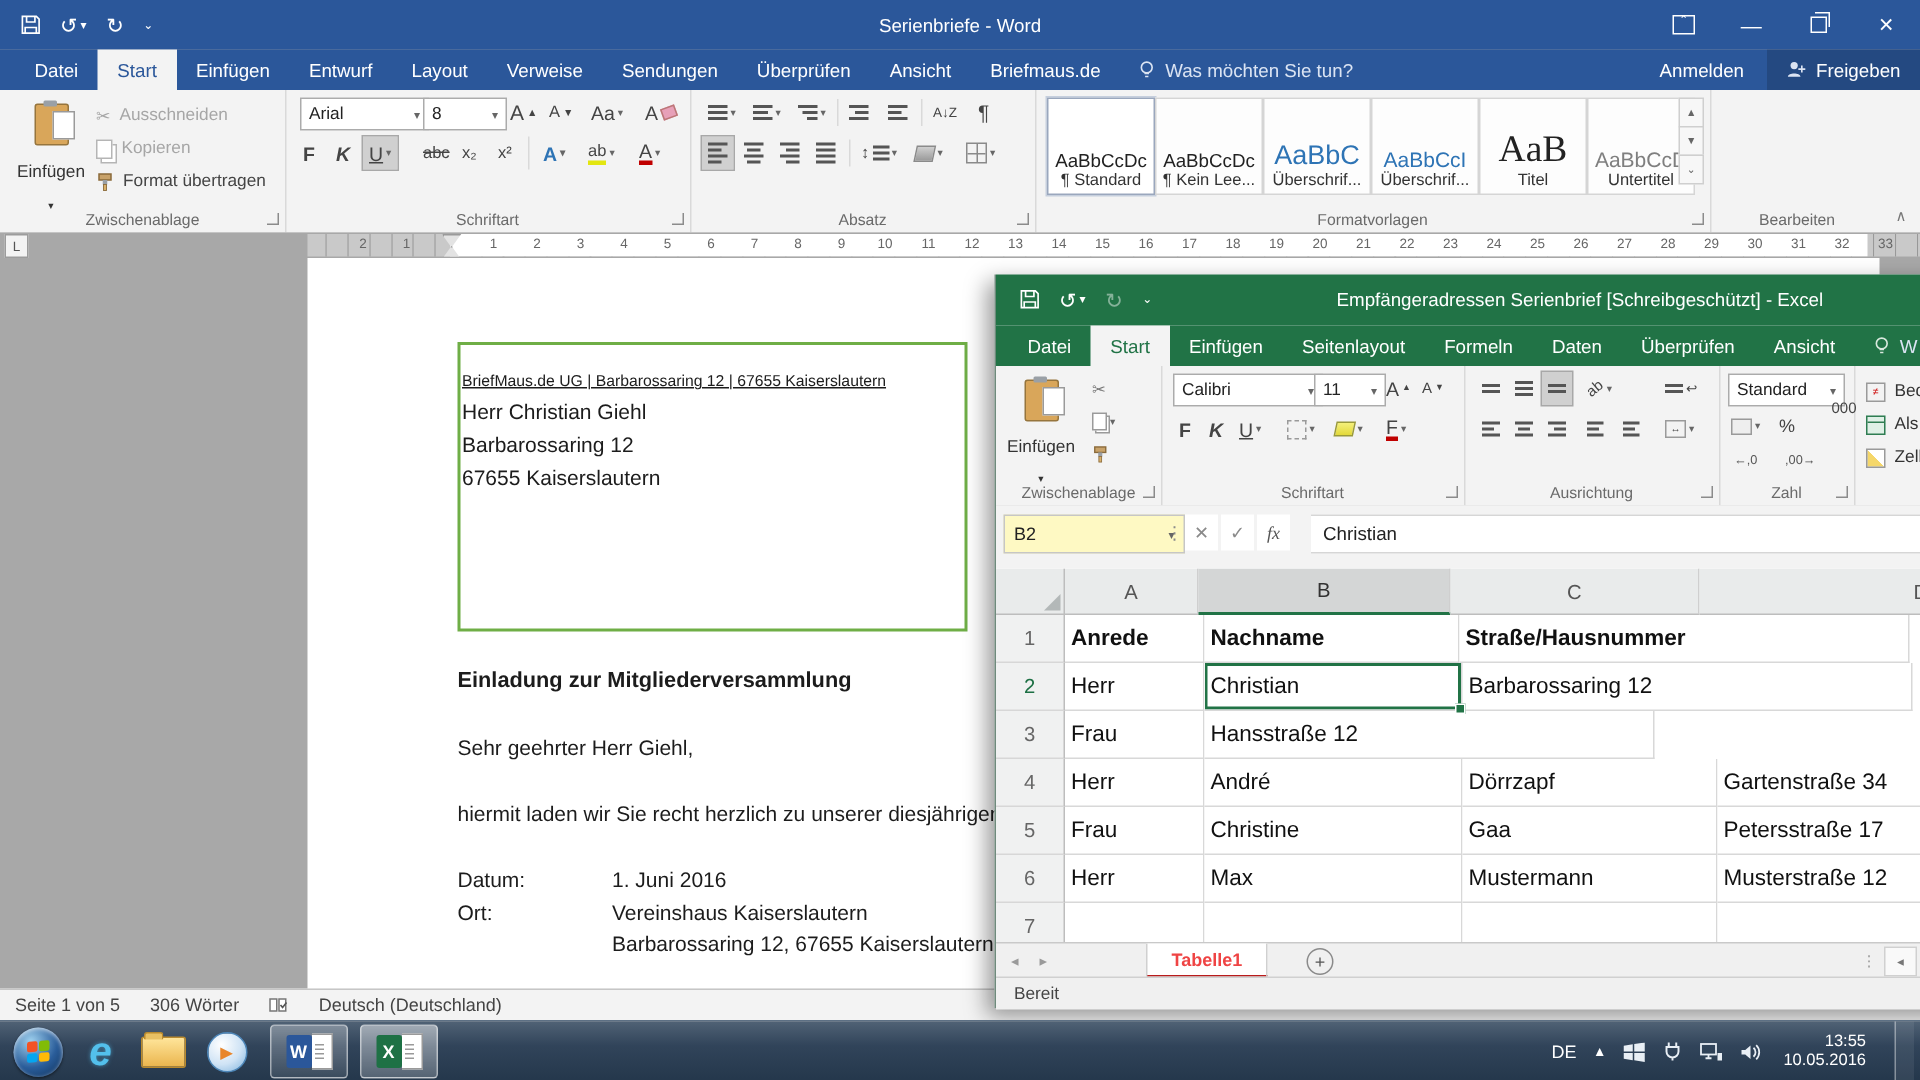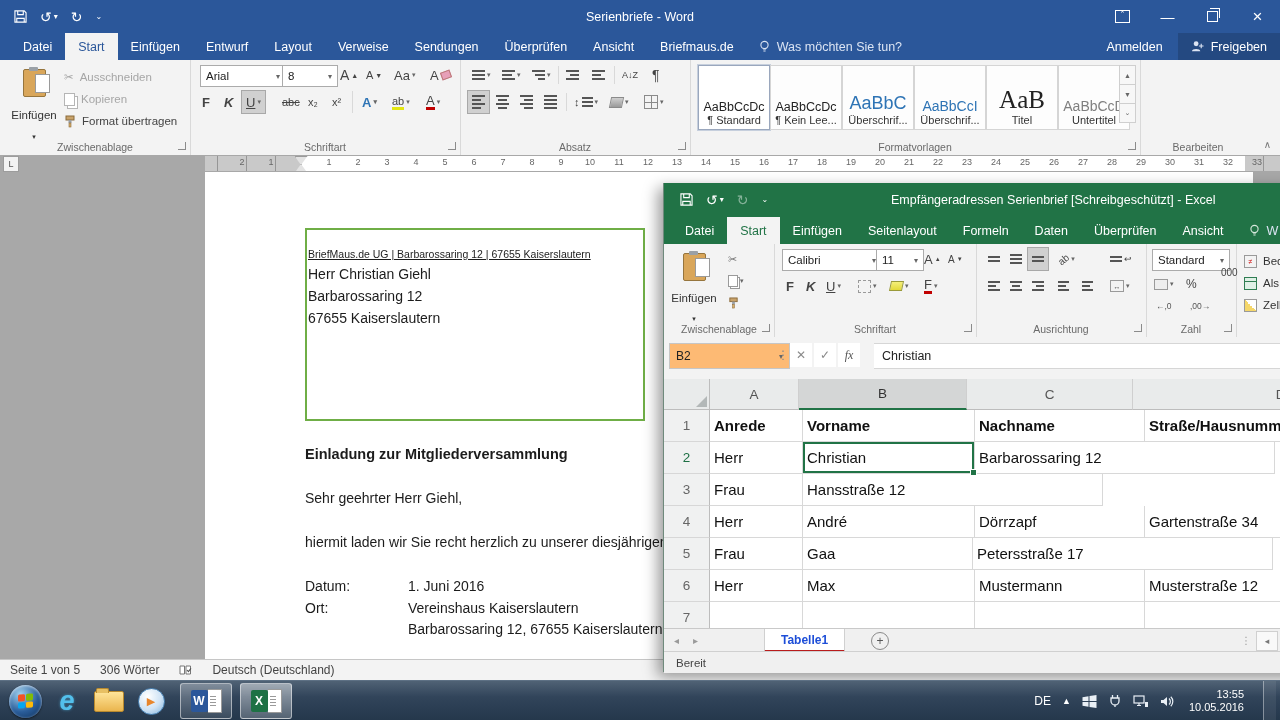--- a/index.html
+++ b/index.html
@@ -87,40 +87,40 @@
   .dvalue{white-space:nowrap;}
   .w-status{position:absolute;left:0;bottom:0;right:0;height:20px;background:#f3f3f3;border-top:1px solid #c6c6c6;display:flex;align-items:center;gap:20px;padding-left:10px;font-size:12px;color:#444;}
   .wsitem{display:flex;align-items:center;gap:5px;white-space:nowrap;}
   
   #excel{position:absolute;left:663px;top:183px;width:760px;height:489px;background:#f3f3f3;border-left:1px solid #6f8a7c;box-shadow:-5px 5px 14px rgba(0,0,0,.4);}
   .x-tb{position:absolute;left:0;top:0;right:0;height:34px;background:#217346;color:#fff;}
   .x-tabrow{top:34px;background:#217346;padding-left:8px;}
   .x-title{position:absolute;left:227px;top:0;height:34px;display:flex;align-items:center;font-size:12.5px;white-space:nowrap;}
   .x-ribbon{top:61px;height:93px;}
   .x-fbar{position:absolute;left:0;top:154px;right:0;height:38px;background:#f3f3f3;}
-  .namebox{position:absolute;left:5px;top:6px;width:107px;height:24px;background:#fdba74;border:1px solid #c6c6c6;display:flex;align-items:center;font-size:12px;color:#222;padding:0 6px;justify-content:space-between;}
+  .namebox{position:absolute;left:5px;top:6px;width:107px;height:24px;background:#fef9c3;border:1px solid #c6c6c6;display:flex;align-items:center;font-size:12px;color:#222;padding:0 6px;justify-content:space-between;}
   .fico{position:absolute;top:6px;height:24px;display:flex;align-items:center;justify-content:center;color:#8a8a8a;font-size:12px;width:22px;background:#fff;}
   .finput{position:absolute;left:210px;top:6px;right:0;height:24px;background:#fff;border-top:1px solid #d6d6d6;border-bottom:1px solid #d6d6d6;display:flex;align-items:center;font-size:12.5px;color:#222;padding-left:8px;}
   #x-grid{position:absolute;left:0;top:196px;right:0;height:249px;background:#fff;overflow:hidden;font-size:15px;color:#111;}
   .x-row{display:flex;}
   .x-hrow{height:31px;}
   .x-drow{height:32px;}
   .x-corner{width:45px;flex:none;background:#e9ebeb;border-right:1px solid #bdbdbd;border-bottom:1px solid #bdbdbd;position:relative;}
   .x-corner:after{content:"";position:absolute;right:2px;bottom:2px;border-style:solid;border-width:0 0 11px 11px;border-color:transparent transparent #b3b8b8 transparent;}
   .x-ch{flex:none;background:#e9ebeb;border-right:1px solid #cfcfcf;border-bottom:1px solid #bdbdbd;display:flex;align-items:center;justify-content:center;font-size:13.5px;color:#555;}
   .x-ch.selc{background:#d4d6d6;border-bottom:2px solid #217346;color:#333;}
   .x-rh{width:45px;flex:none;background:#f0f1f1;border-right:1px solid #bdbdbd;border-bottom:1px solid #d7d7d7;display:flex;align-items:center;justify-content:center;font-size:13.5px;color:#666;}
   .x-rh.selr{color:#1d7044;}
   .x-cell{flex:none;border-right:1px solid #d8d8d8;border-bottom:1px solid #d8d8d8;display:flex;align-items:center;padding-left:4px;white-space:nowrap;overflow:hidden;background:#fff;}
   .x-cell.hb{font-weight:bold;}
   .x-cell.sel{box-shadow:inset 0 0 0 2px #217346;position:relative;overflow:visible;z-index:2;}
   .x-cell.sel:after{content:"";position:absolute;right:-3px;bottom:-3px;width:5px;height:5px;background:#217346;border:1px solid #fff;}
   .x-sheet{position:absolute;left:0;top:445px;right:0;height:23px;background:#f0f0f0;border-top:1px solid #c9c9c9;font-size:12px;color:#888;}
   .sheetnav{position:absolute;left:10px;top:0;height:23px;display:flex;align-items:center;gap:14px;font-size:10px;color:#9a9a9a;}
-  .sheettab{position:absolute;left:100px;top:0;height:21px;background:#fff;border-left:1px solid #d0d0d0;border-right:1px solid #d0d0d0;border-bottom:4px solid #b91c1c;display:flex;align-items:center;padding:0 16px;color:#1d4ed8;font-weight:bold;font-size:12px;}
+  .sheettab{position:absolute;left:100px;top:0;height:21px;background:#fff;border-left:1px solid #d0d0d0;border-right:1px solid #d0d0d0;border-bottom:4px solid #b91c1c;display:flex;align-items:center;padding:0 16px;color:#ef4444;font-weight:bold;font-size:12px;}
   .addsheet{position:absolute;left:207px;top:3px;width:16px;height:16px;border:1px solid #8a8a8a;border-radius:50%;display:flex;align-items:center;justify-content:center;color:#555;font-size:12px;line-height:1;}
   .sheetdots{position:absolute;left:577px;top:0;height:23px;display:flex;align-items:center;color:#9a9a9a;font-size:10px;}
   .hscroll-l{position:absolute;left:592px;top:2px;width:20px;height:18px;background:#f9f9f9;border:1px solid #d0d0d0;display:flex;align-items:center;justify-content:center;font-size:9px;color:#777;}
   .x-status{position:absolute;left:0;top:468px;right:0;height:21px;background:#f0f0f0;border-top:1px solid #d0d0d0;display:flex;align-items:center;padding-left:12px;font-size:11.5px;color:#444;}
   
   #taskbar{position:absolute;left:0;top:680px;width:1280px;height:40px;background:linear-gradient(180deg,#506275,#31445a 40%,#24374b);border-top:1px solid #5d7084;display:flex;align-items:center;z-index:50;}
   .tb-ic{width:42px;height:38px;display:flex;align-items:center;justify-content:center;flex:none;}
   .orb{width:33px;height:33px;border-radius:50%;background:radial-gradient(circle at 35% 28%,#9fd1ef,#2a5d9a 55%,#0b2c54);box-shadow:inset 0 1px 3px rgba(255,255,255,.7),0 1px 2px rgba(0,0,0,.5);display:flex;align-items:center;justify-content:center;}
   .flag4{width:15px;height:14px;display:grid;grid-template-columns:1fr 1fr;grid-template-rows:1fr 1fr;gap:1px;transform:skewY(-5deg);}
   .flag4 i{border-radius:1.5px;}
@@ -740,21 +740,20 @@
         <div class="x-row x-hrow">
           <div class="x-corner"></div>
           <div class="x-ch" style="width: 88px;">A</div>
           <div class="x-ch selc" style="width: 167px;">B</div>
           <div class="x-ch" style="width: 165px;">C</div>
           <div class="x-ch" style="width: 295px;">D</div>
         </div>
         <div class="x-row x-drow">
           <div class="x-rh">1</div>
           <div class="x-cell hb" style="width: 88px;">Anrede</div>
-          <div class="x-cell hb" style="width: 167px;">Vorname</div>
           <div class="x-cell hb" style="width: 165px;">Nachname</div>
           <div class="x-cell hb" style="width: 295px;">Straße/Hausnummer</div>
         </div>
         <div class="x-row x-drow">
           <div class="x-rh selr">2</div>
           <div class="x-cell" style="width: 88px;">Herr</div>
           <div class="x-cell sel" style="width: 167px;">Christian</div>
           <div class="x-cell" style="width: 295px;">Barbarossaring 12</div>
         </div>
         <div class="x-row x-drow">
@@ -765,20 +764,21 @@
         <div class="x-row x-drow">
           <div class="x-rh">4</div>
           <div class="x-cell" style="width: 88px;">Herr</div>
           <div class="x-cell" style="width: 167px;">André</div>
           <div class="x-cell" style="width: 165px;">Dörrzapf</div>
           <div class="x-cell" style="width: 295px;">Gartenstraße 34</div>
         </div>
         <div class="x-row x-drow">
           <div class="x-rh">5</div>
           <div class="x-cell" style="width: 88px;">Frau</div>
+          <div class="x-cell" style="width: 167px;">Christine</div>
           <div class="x-cell" style="width: 165px;">Gaa</div>
           <div class="x-cell" style="width: 295px;">Petersstraße 17</div>
         </div>
         <div class="x-row x-drow">
           <div class="x-rh">6</div>
           <div class="x-cell" style="width: 88px;">Herr</div>
           <div class="x-cell" style="width: 167px;">Max</div>
           <div class="x-cell" style="width: 165px;">Mustermann</div>
           <div class="x-cell" style="width: 295px;">Musterstraße 12</div>
         </div>

